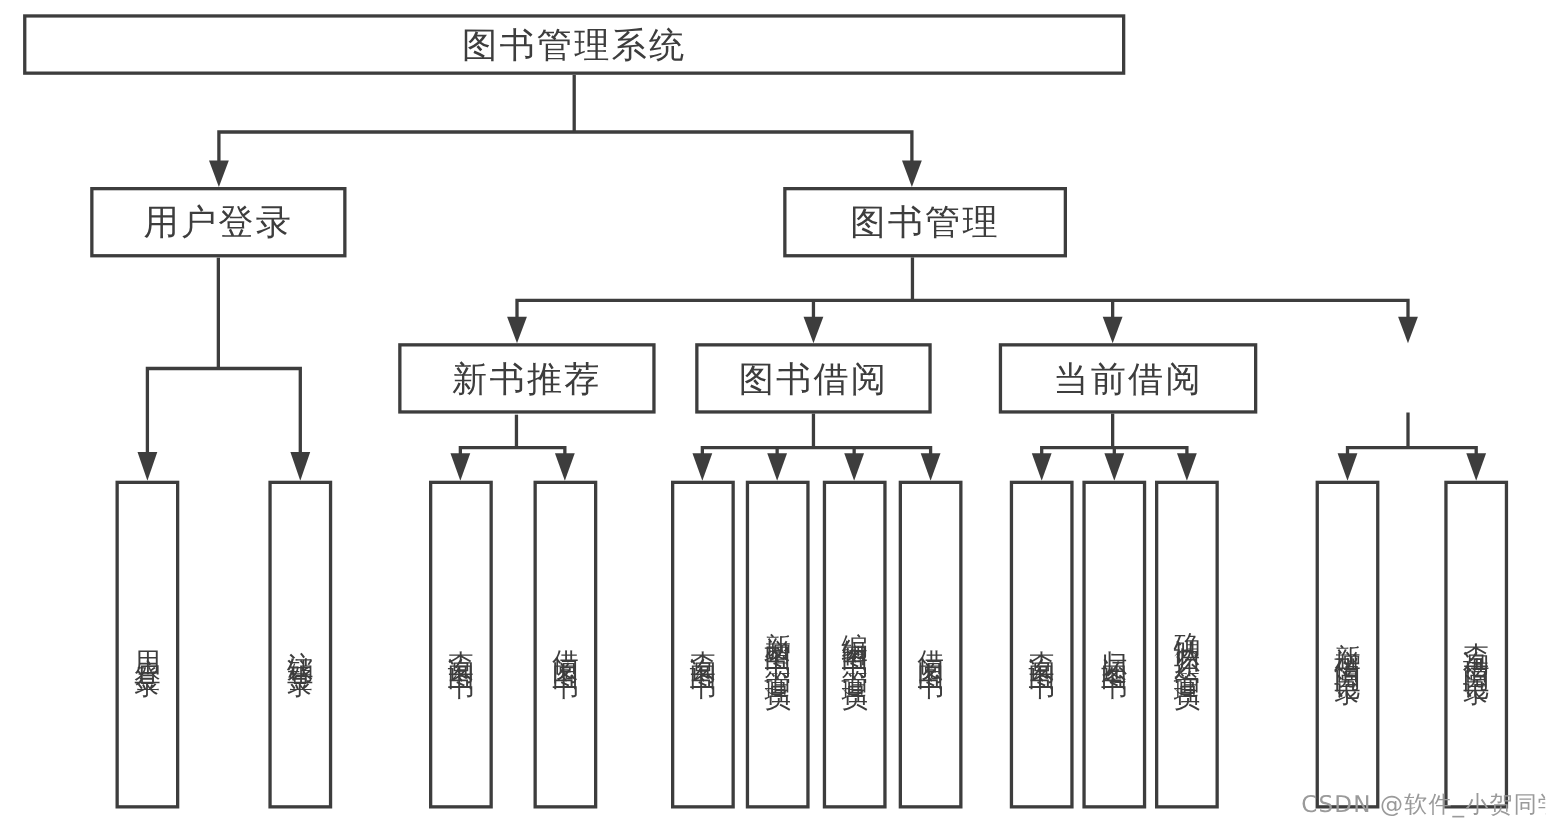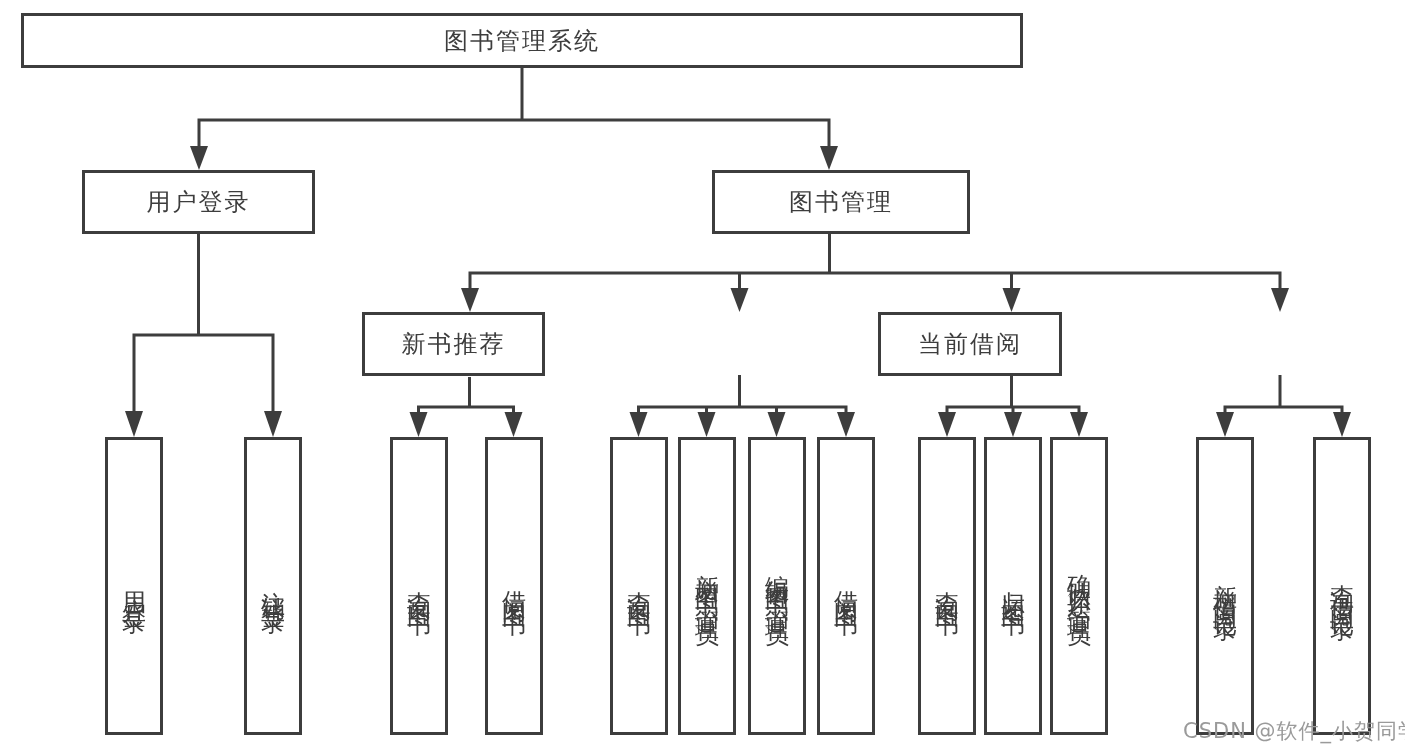--- a/index.html
+++ b/index.html
@@ -20,21 +20,21 @@
     position: absolute;
     box-sizing: border-box;
     border: 3px solid #3d3d3d;
     background: #ffffff;
     display: flex;
     align-items: center;
     justify-content: center;
     color: #3d3d3d;
   }
   .hlabel {
-    font-size: 24px;
+    font-size: 32px;
     letter-spacing: 2px;
     line-height: 1;
     white-space: nowrap;
   }
   .root-box   { left: 21px;  top: 13px;  width: 1002px; height: 55px; }
   .lvl2       { top: 170px; height: 64px; }
   .lvl3       { top: 312px; height: 64px; }
   .leaf       { top: 437px; height: 298px; width: 58px; }
   .vlabel {
     writing-mode: vertical-rl;
@@ -113,24 +113,27 @@
     <span class="hlabel">图书管理系统</span>
   </div>
 
   <div class="box lvl2" style="left:82px; width:233px;">
     <span class="hlabel">用户登录</span>
   </div>
   <div class="box lvl2" style="left:712px; width:258px;">
     <span class="hlabel">图书管理</span>
   </div>
 
-  <div class="box lvl3" style="left:362px; width:183px;justify-content:center;">
+  <div class="box lvl3" style="left:362px; width:234px;justify-content:center;">
     <span class="hlabel">新书推荐</span>
   </div>
-  <div class="box lvl3" style="left:878px; width:184px;">
+  <div class="box lvl3" style="left:632px; width:215px;">
+    <span class="hlabel">图书借阅</span>
+  </div>
+  <div class="box lvl3" style="left:908px; width:235px;">
     <span class="hlabel">当前借阅</span>
   </div>
 
   <div class="box leaf" style="left:105px;">
     <span class="vlabel">用户登录</span>
   </div>
   <div class="box leaf" style="left:244px;">
     <span class="vlabel">注销登录</span>
   </div>
 

